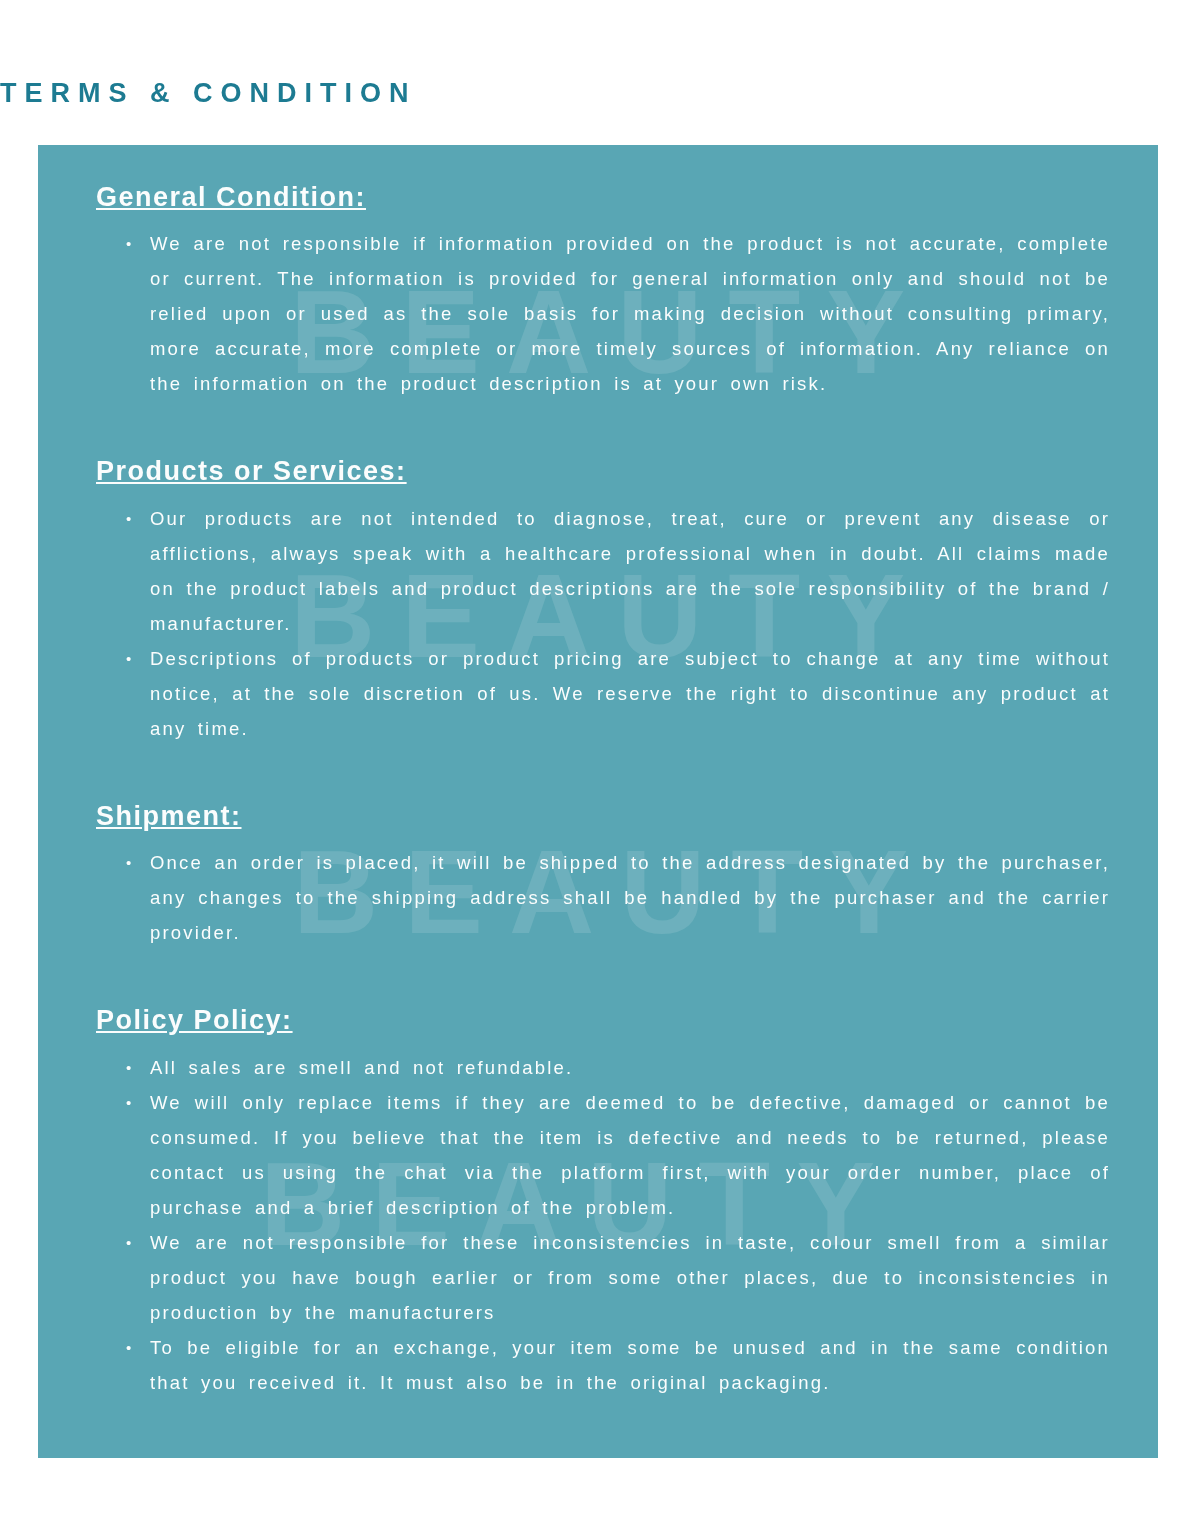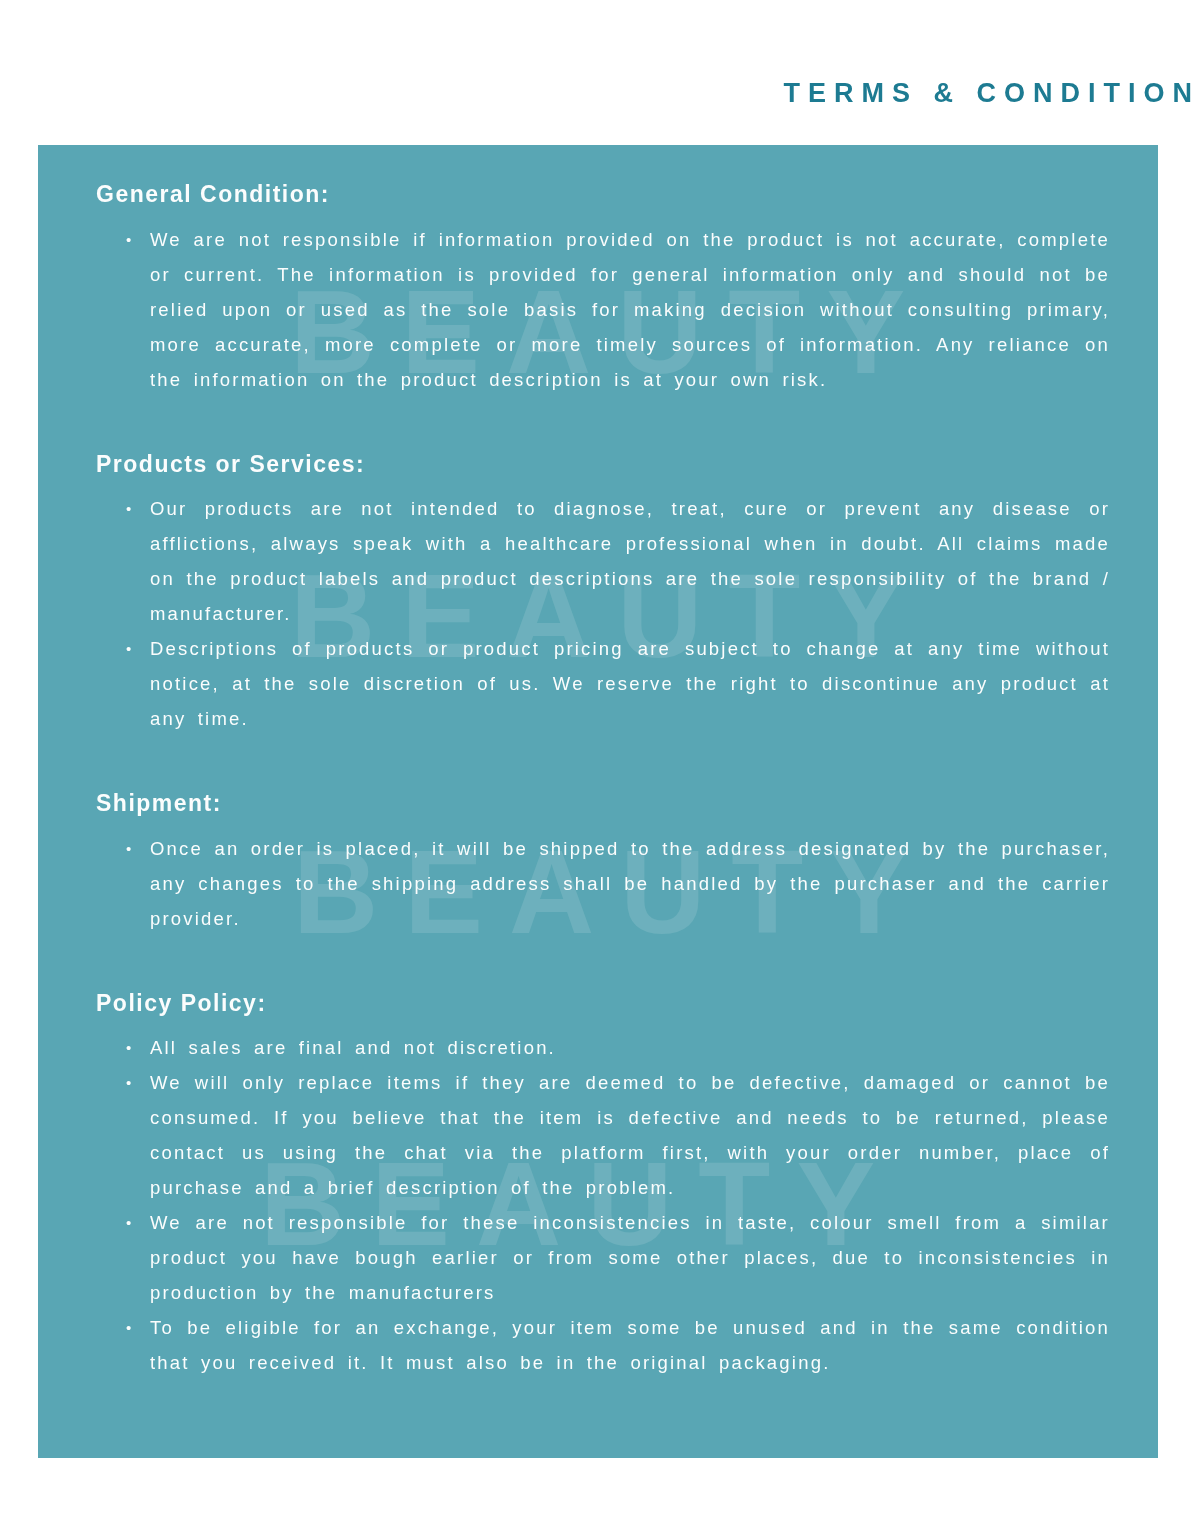--- a/index.html
+++ b/index.html
@@ -9,43 +9,43 @@
     --watermark-color: rgba(255,255,255,0.12);
     --page-bg: #ffffff;
   }
   * { margin: 0; padding: 0; box-sizing: border-box; }
   body { background: #e8e8e8; font-family: "Liberation Sans", sans-serif; }
   .page {
     width: 1200px; height: 1529px; background: var(--page-bg);
     position: relative; margin: 0 auto; padding-top: 80px; overflow: hidden;
   }
   .page-title {
-    text-align: right; color: var(--title-color);
+    text-align: left; color: var(--title-color);
     font-size: 27px; font-weight: 800; letter-spacing: 8px;
     line-height: 1; font-family: "Liberation Sans", sans-serif;
   }
   .panel {
     position: relative; margin: 38px 42px 0 38px; height: 1313px;
     background: var(--panel-bg); overflow: hidden;
     padding: 36px 48px 0 58px;
   }
   .wm {
     position: absolute; color: var(--watermark-color);
     font-size: 118px; font-weight: 700; letter-spacing: 26px;
     line-height: 1; pointer-events: none; white-space: nowrap;
     font-family: "Liberation Sans", sans-serif;
   }
   .wm1 { left: 252px; top: 128px; }
   .wm2 { left: 252px; top: 412px; }
   .wm3 { left: 255px; top: 688px; }
   .wm4 { left: 222px; top: 1000px; }
   .tc-section { position: relative; margin-bottom: 54px; }
   .tc-section h2 {
-    color: var(--text-color); font-size: 23px; font-weight: 700;
-    letter-spacing: 1.5px; line-height: 1.2;
+    color: var(--text-color); font-size: 27px; font-weight: 700;
+    letter-spacing: 1.5px; line-height: 1.2; text-decoration: underline;
   }
   .tc-section ul { list-style: none; margin-top: 13px; }
   .tc-section li {
     position: relative; padding-left: 54px;
     color: var(--text-color); font-size: 18.5px;
     letter-spacing: 2.2px; word-spacing: 4px;
     line-height: 35px; text-align: justify;
   }
   .tc-section li .dot {
     position: absolute; left: 30px; top: 0;
@@ -81,21 +81,21 @@
         </section>
         <section class="tc-section">
           <h2>Shipment:</h2>
           <ul>
             <li><span class="dot">•</span><span class="btxt">Once an order is placed, it will be shipped to the address designated by the purchaser, any changes to the shipping address shall be handled by the purchaser and the carrier provider.</span></li>
           </ul>
         </section>
         <section class="tc-section">
           <h2>Policy Policy:</h2>
           <ul>
-            <li><span class="dot">•</span><span class="btxt">All sales are final and not discretion.</span></li>
+            <li><span class="dot">•</span><span class="btxt">All sales are smell and not refundable.</span></li>
             <li><span class="dot">•</span><span class="btxt">We will only replace items if they are deemed to be defective, damaged or cannot be consumed. If you believe that the item is defective and needs to be returned, please contact us using the chat via the platform first, with your order number, place of purchase and a brief description of the problem.</span></li>
             <li><span class="dot">•</span><span class="btxt">We are not responsible for these inconsistencies in taste, colour smell from a similar product you have bough earlier or from some other places, due to inconsistencies in production by the manufacturers</span></li>
             <li><span class="dot">•</span><span class="btxt">To be eligible for an exchange, your item some be unused and in the same condition that you received it. It must also be in the original packaging.</span></li>
           </ul>
         </section>
       </div>
   </div>
 </div>
 
 </body></html>

